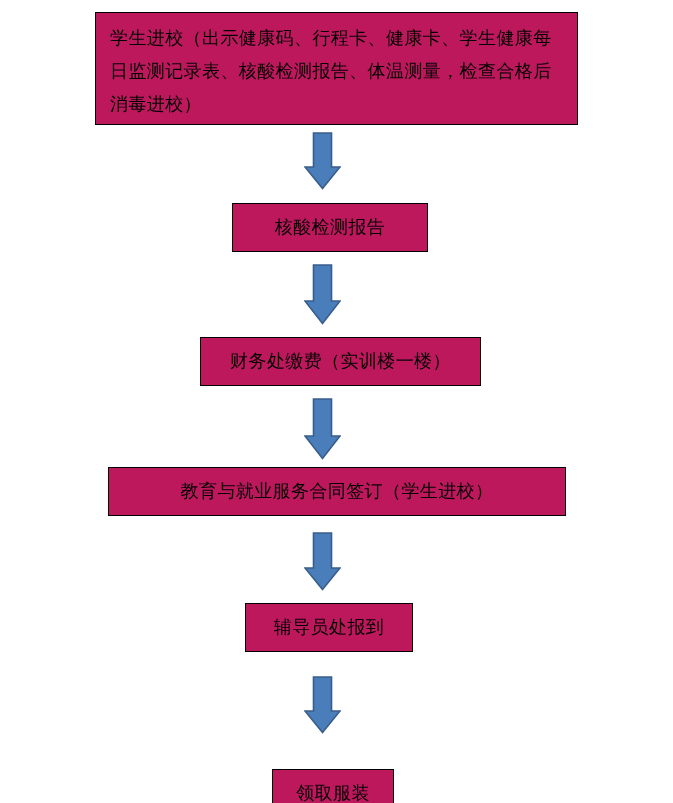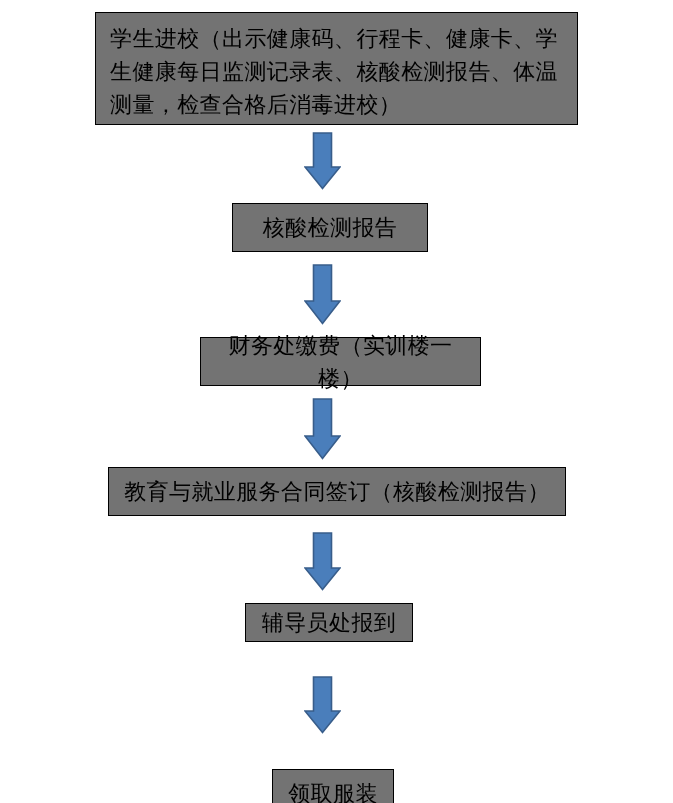--- a/index.html
+++ b/index.html
@@ -17,26 +17,26 @@
   #flowchart {
     position: relative;
     width: 673px;
     height: 803px;
     background: #ffffff;
   }
 
   .node {
     position: absolute;
     box-sizing: border-box;
-    background: #737373;
+    background: #be185d;
     border: 1.4px solid #000000;
     display: flex;
     align-items: center;
     color: #000000;
-    font-size: 22px;
+    font-size: 18px;
     line-height: 33px;
     letter-spacing: 0.4px;
     white-space: pre-wrap;
   }
 
   
   .node.multiline {
     justify-content: flex-start;
     padding: 9px 12px 9px 14px;
     align-items: flex-start;
@@ -99,30 +99,30 @@
     <span class="node-text">财务处缴费（实训楼一楼）</span>
   </div>
 
   <span class="arrow" style="left:304px; top:398px; width:37px; height:62px;">
     <svg viewBox="0 0 37 62" preserveAspectRatio="none" xmlns="http://www.w3.org/2000/svg">
       <polygon points="9.5,1 27.5,1 27.5,38 36,38 18.5,60.5 1,38 9.5,38" fill="#4A7EBB" stroke="#385D8A" stroke-width="1.6" stroke-linejoin="miter"></polygon>
     </svg>
   </span>
 
   <div class="node single" style="left:108px; top:467px; width:458px; height:49px;">
-    <span class="node-text">教育与就业服务合同签订（核酸检测报告）</span>
+    <span class="node-text">教育与就业服务合同签订（学生进校）</span>
   </div>
 
   <span class="arrow" style="left:304px; top:532px; width:37px; height:59px;">
     <svg viewBox="0 0 37 59" preserveAspectRatio="none" xmlns="http://www.w3.org/2000/svg">
       <polygon points="9.5,1 27.5,1 27.5,36 36,36 18.5,57.5 1,36 9.5,36" fill="#4A7EBB" stroke="#385D8A" stroke-width="1.6" stroke-linejoin="miter"></polygon>
     </svg>
   </span>
 
-  <div class="node single" style="left:245px; top:603px; width:168px; height:39px;">
+  <div class="node single" style="left:245px; top:603px; width:168px; height:49px;">
     <span class="node-text">辅导员处报到</span>
   </div>
 
   <span class="arrow" style="left:304px; top:676px; width:37px; height:58px;">
     <svg viewBox="0 0 37 58" preserveAspectRatio="none" xmlns="http://www.w3.org/2000/svg">
       <polygon points="9.5,1 27.5,1 27.5,35 36,35 18.5,56.5 1,35 9.5,35" fill="#4A7EBB" stroke="#385D8A" stroke-width="1.6" stroke-linejoin="miter"></polygon>
     </svg>
   </span>
 
   <div class="node single" style="left:272px; top:769px; width:122px; height:48px;">

